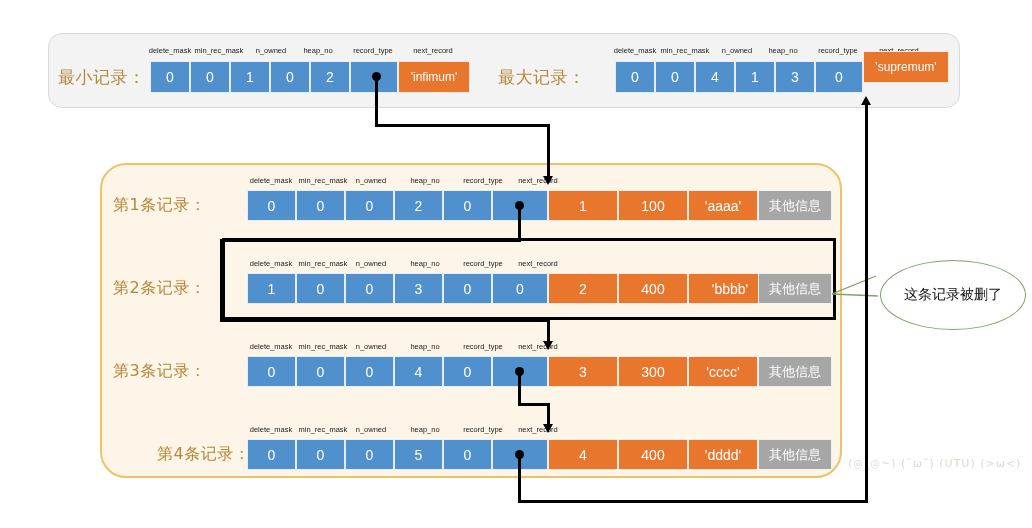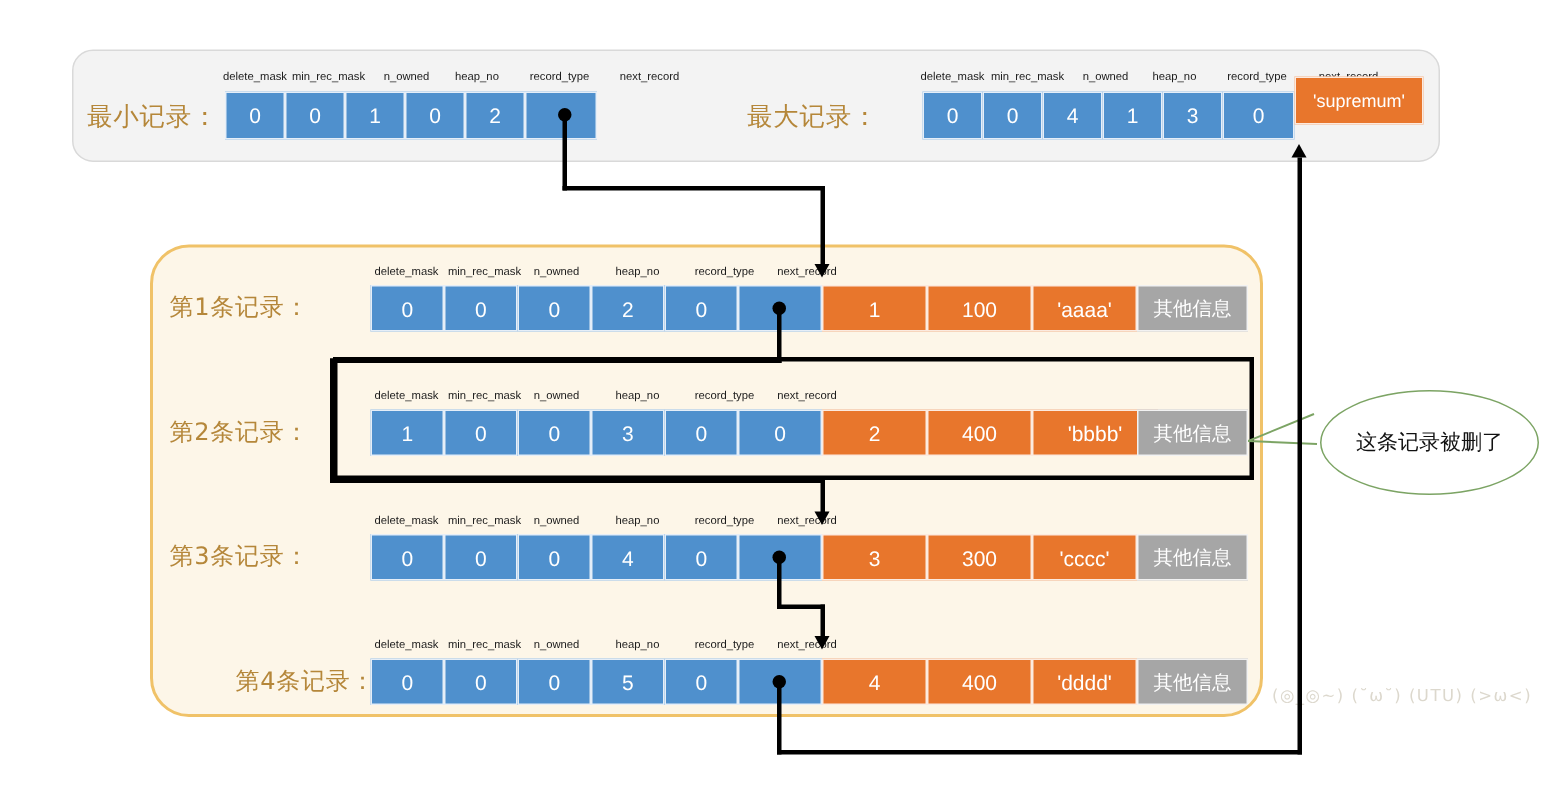--- a/index.html
+++ b/index.html
@@ -126,20 +126,21 @@
   <div class="hdr" style="left:340px; top:46px; width:66px;">record_type</div>
   <div class="hdr" style="left:400px; top:46px; width:66px;">next_record</div>
 
   <div class="cell blue" style="left:150px; top:61px; width:40px; height:32px;">0</div>
   <div class="cell blue" style="left:190px; top:61px; width:40px; height:32px;">0</div>
   <div class="cell blue" style="left:230px; top:61px; width:40px; height:32px;">1</div>
   <div class="cell blue" style="left:270px; top:61px; width:40px; height:32px;">0</div>
   <div class="cell blue" style="left:310px; top:61px; width:40px; height:32px;">2</div>
   <div class="cell blue" style="left:350px; top:61px; width:48px; height:32px;"></div>
   <div class="dot" style="left:372px; top:72px;"></div>
+  <div class="cell orange small" style="left:398px; top:61px; width:72px; height:32px;">'infimum'</div>
 
   <div class="grp-label" style="left:498px; top:66px;">最大记录：</div>
 
   <div class="hdr" style="left:605px; top:46px; width:60px;">delete_mask</div>
   <div class="hdr" style="left:652px; top:46px; width:66px;">min_rec_mask</div>
   <div class="hdr" style="left:711px; top:46px; width:52px;">n_owned</div>
   <div class="hdr" style="left:755px; top:46px; width:56px;">heap_no</div>
   <div class="hdr" style="left:805px; top:46px; width:66px;">record_type</div>
   <div class="hdr" style="left:866px; top:46px; width:66px;">next_record</div>
 

